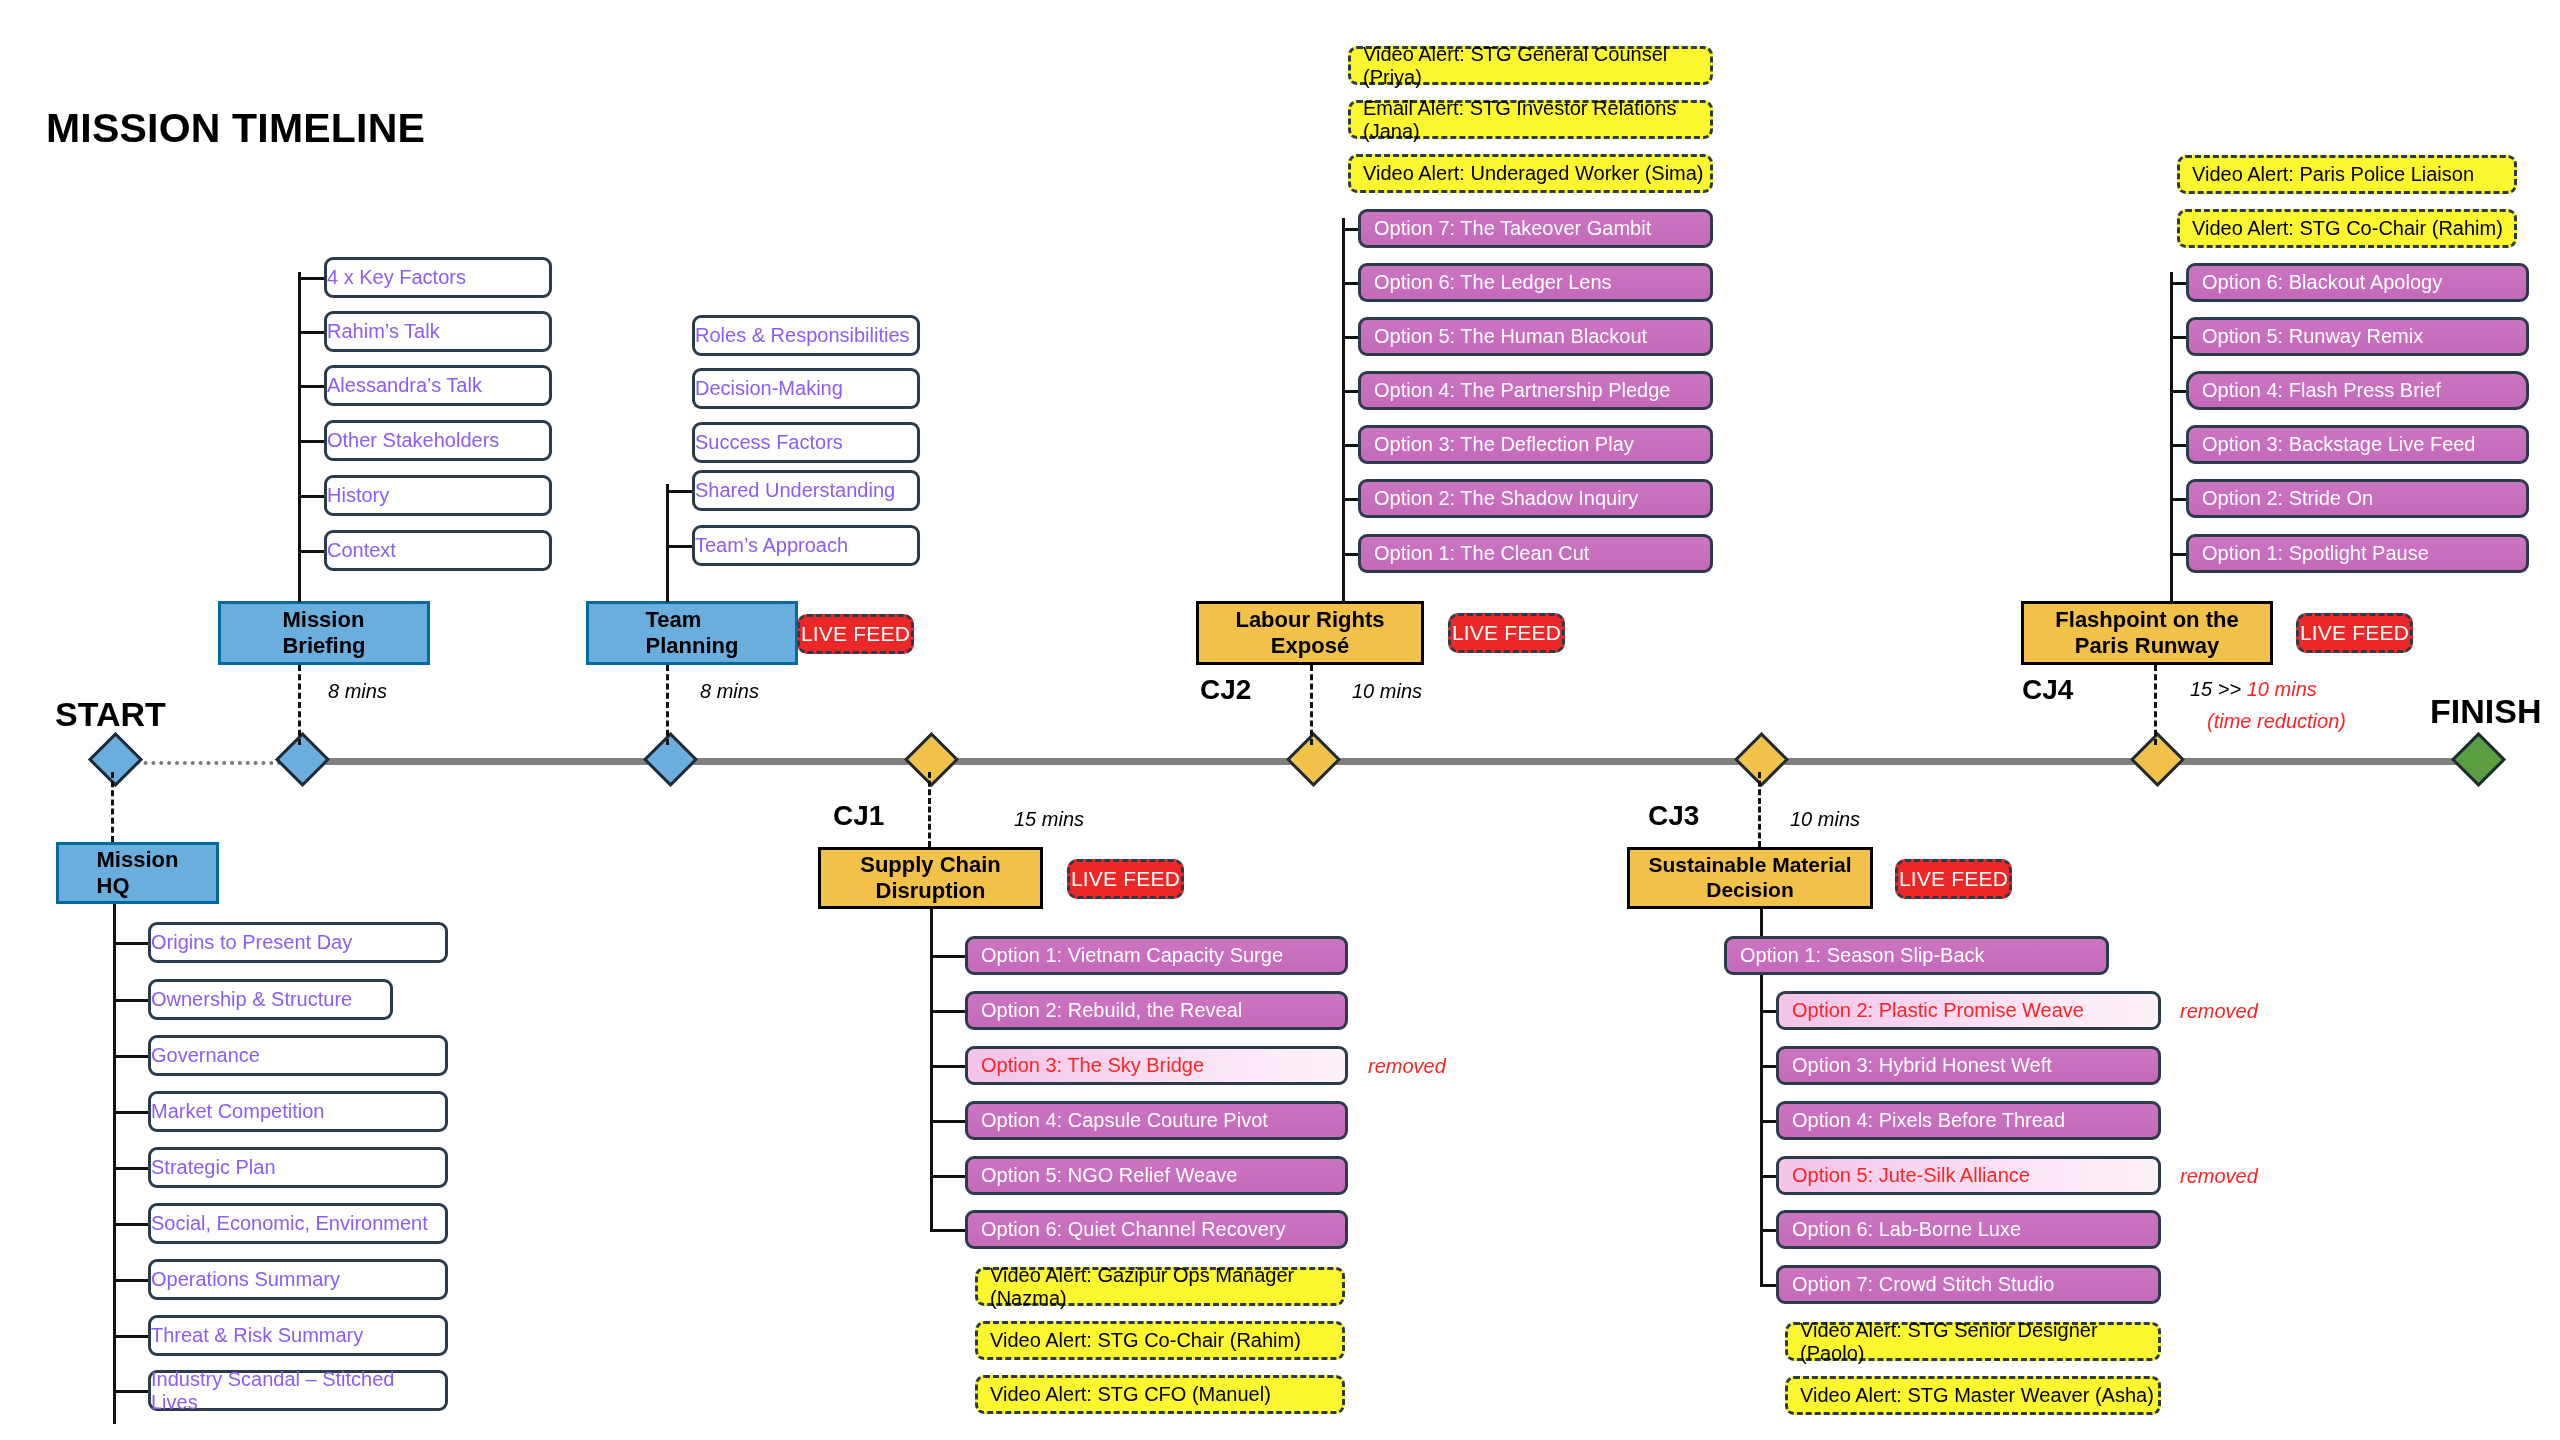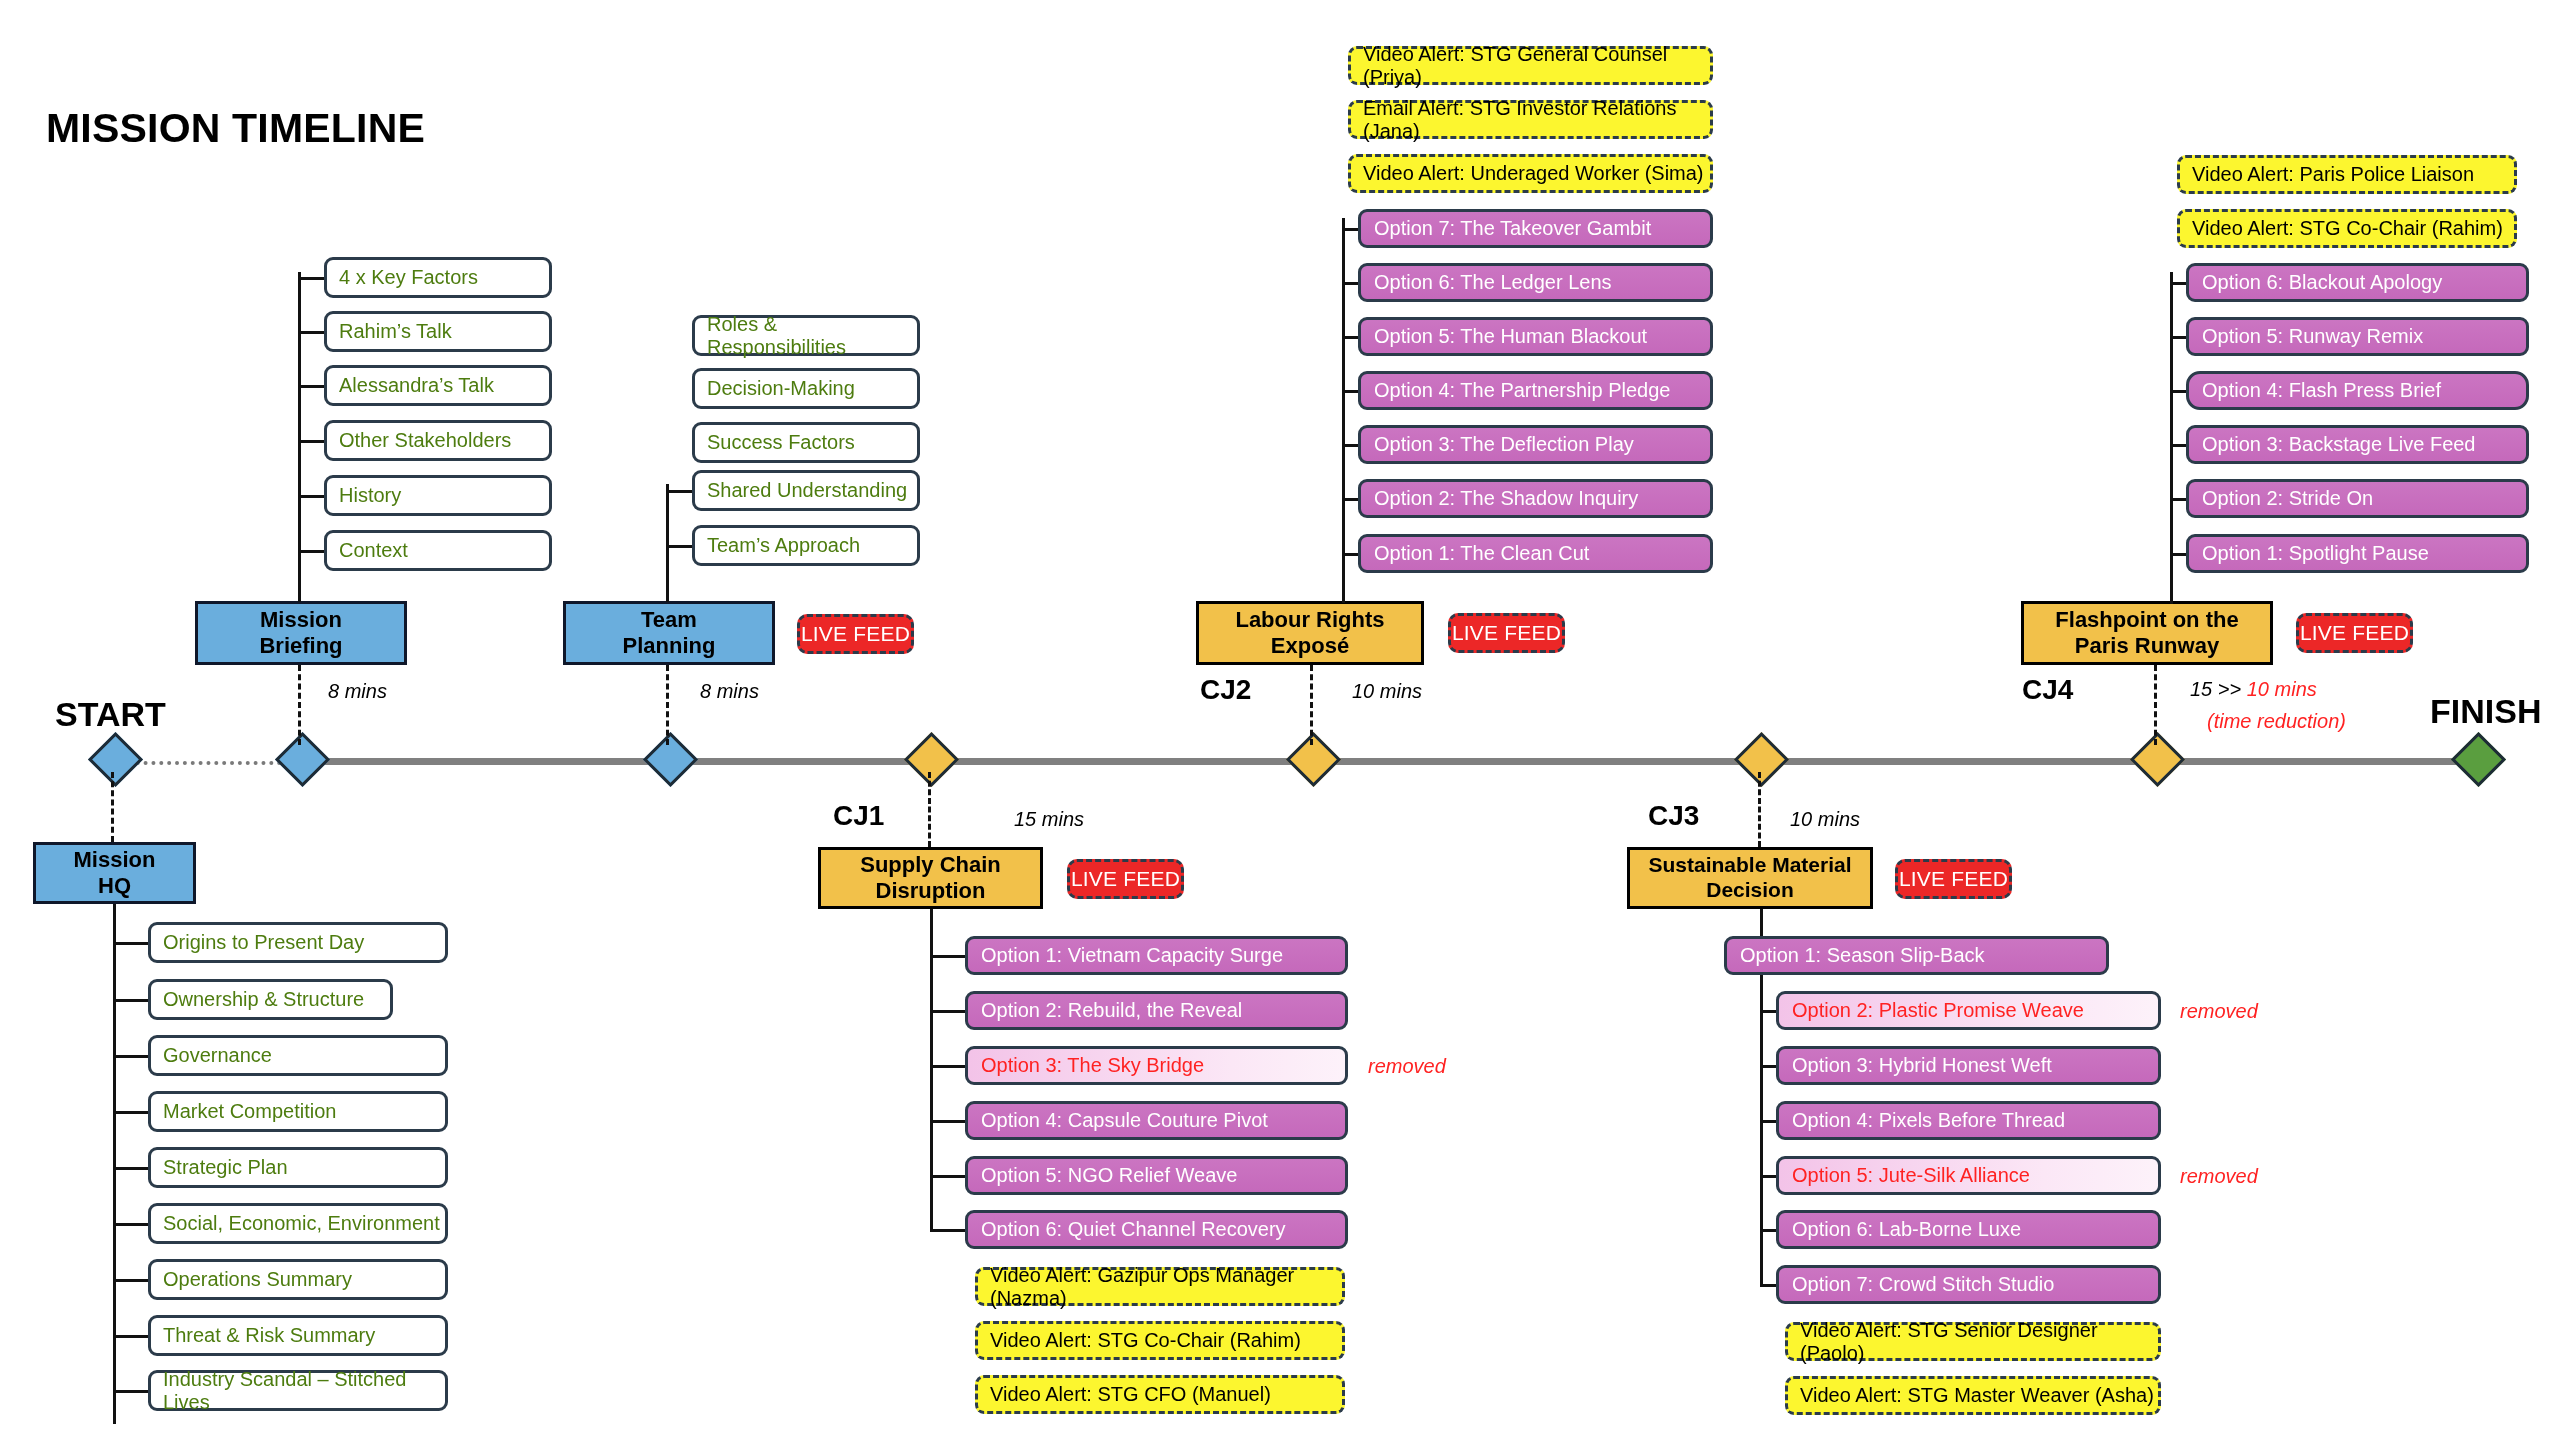--- a/index.html
+++ b/index.html
@@ -7,26 +7,26 @@
        font-family:"Liberation Sans","DejaVu Sans",sans-serif;}
   #stage{position:absolute;left:0;top:0;width:2560px;height:1440px;}
 
   
   .title{position:absolute;font-weight:bold;font-size:41px;letter-spacing:.2px;color:#000;line-height:1.18;white-space:pre;}
 
   
   .abox{position:absolute;box-sizing:border-box;display:flex;align-items:center;}
 
   
-  .pill{border:3px solid #2b3b4a;border-radius:9px;background:#fff;color:#4d7c0f;
-        font-size:20px;padding-left:12px;height:41px;}
-
-  
-  .node-blue{background:#6aaedd;border:3px solid #0f172a;color:#000;font-weight:bold;
-             font-size:22px;justify-content:center;text-align:center;line-height:1.18;}
+  .pill{border:3px solid #2b3b4a;border-radius:9px;background:#fff;color:#8b5cf6;
+        font-size:20px;height:41px;}
+
+  
+  .node-blue{background:#6aaedd;border:3px solid #0369a1;color:#000;font-weight:bold;
+             font-size:22px;justify-content:center;text-align:left;line-height:1.18;margin-left:23px;}
   
   .node-amber{background:#f2c14a;border:3px solid #000;color:#000;font-weight:bold;
               font-size:22px;justify-content:center;text-align:center;line-height:1.18;}
 
   
   .opt{background:linear-gradient(180deg,#cb75c2 0%,#c569bb 100%);
        border:3px solid #2b3b4a;border-radius:9px;color:#fff;font-size:20px;
        padding-left:13px;height:39px;}
   
   .opt.removed{background:linear-gradient(90deg,#f3c3e8 0%,#fbe7f6 70%,#fdf2fa 100%);

